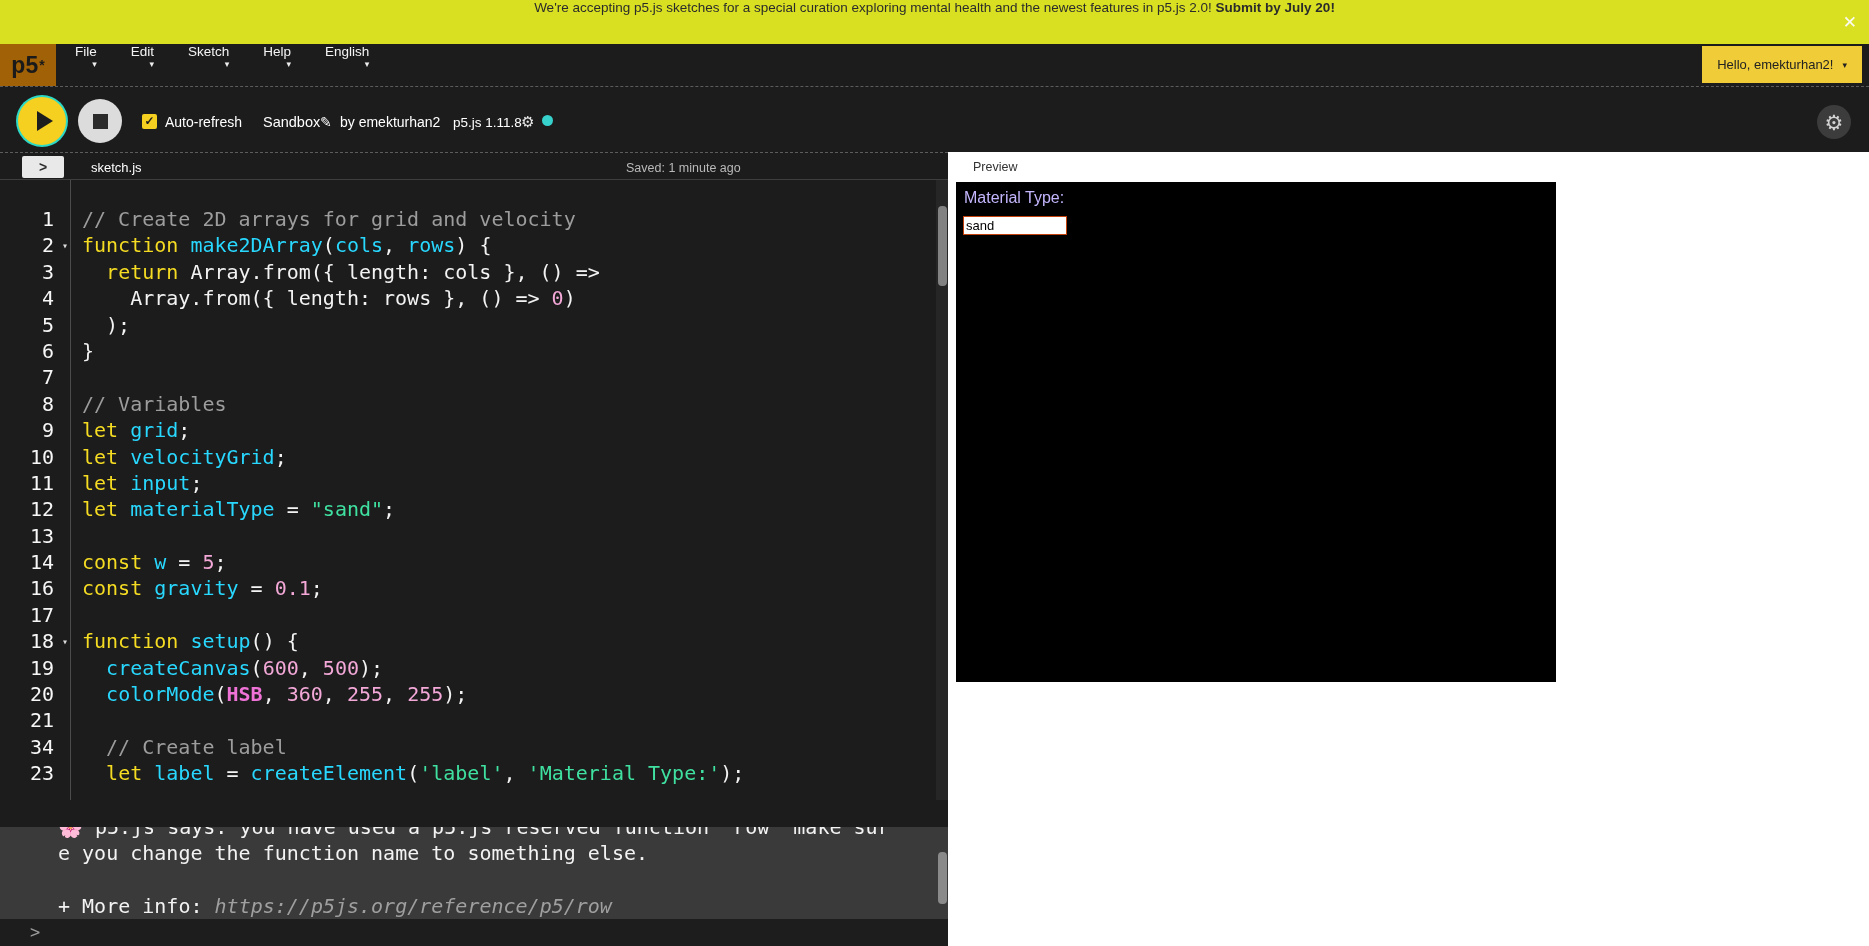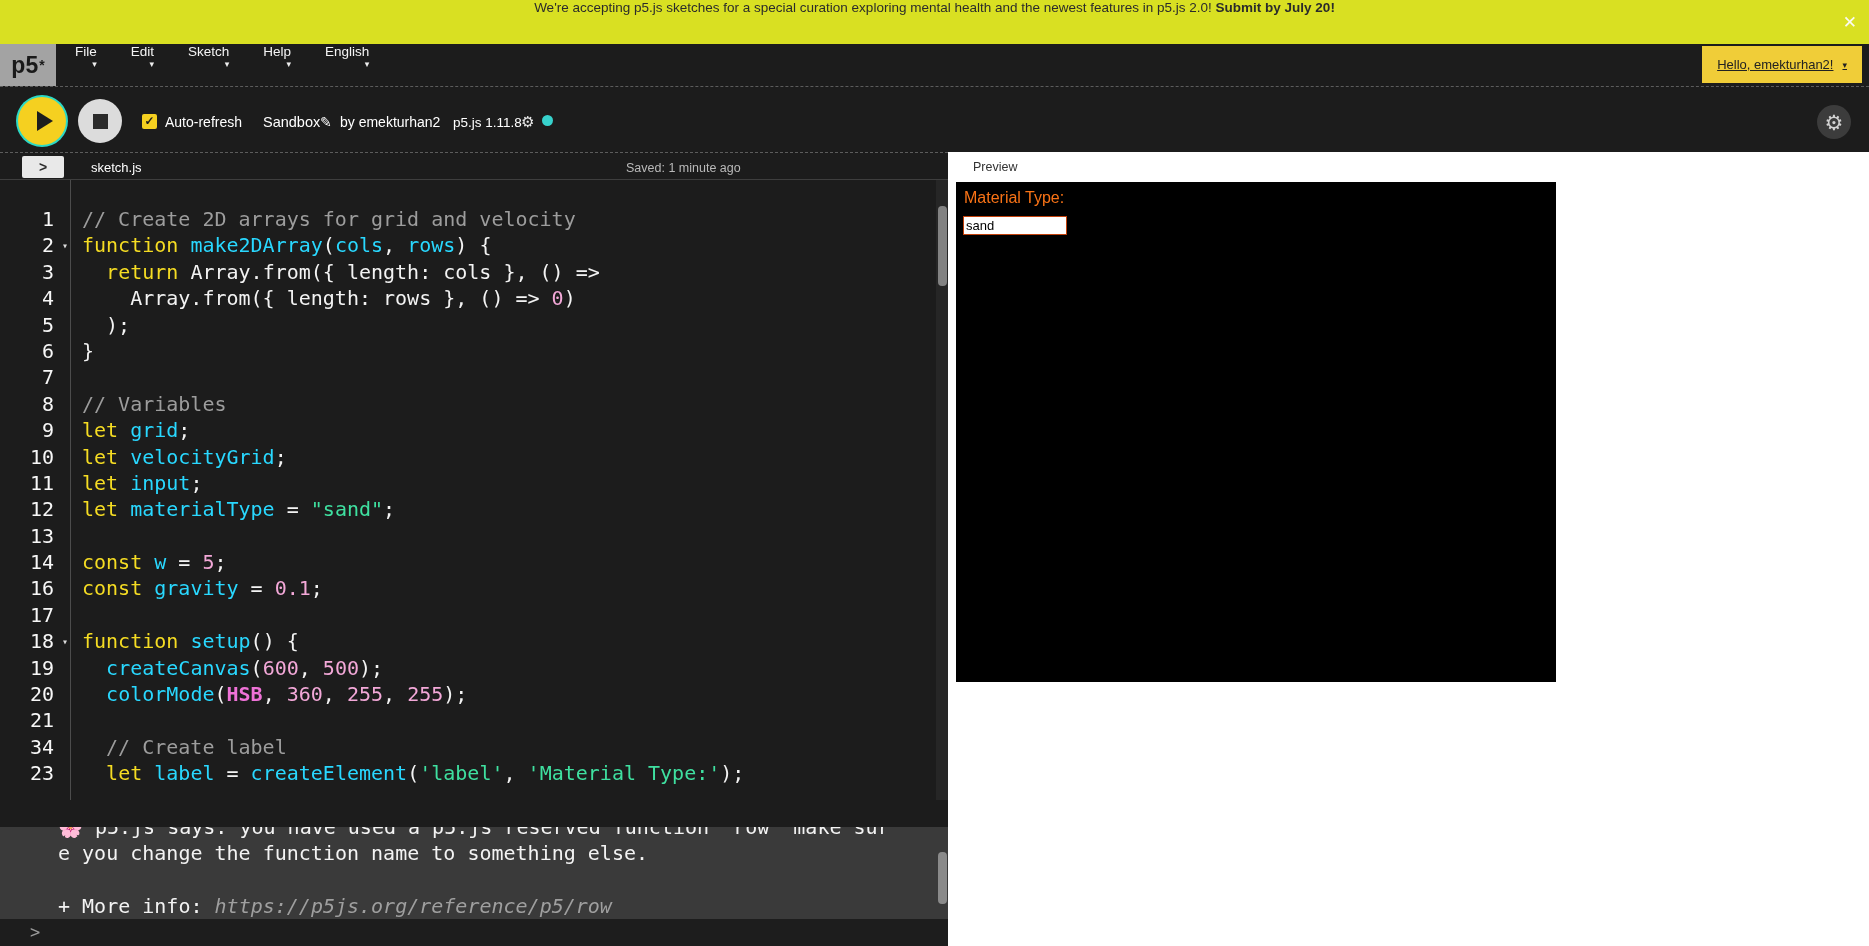--- a/index.html
+++ b/index.html
@@ -9,29 +9,29 @@
   
   .banner { position:absolute; left:0; top:0; width:1869px; height:44px; background:#d9e022;
             display:flex; align-items:flex-start; justify-content:center; }
   .banner-text { font-size:13.5px; color:#2b2b2b; white-space:pre; }
   .banner-text b { font-weight:bold; }
   .banner-close { position:absolute; right:12px; top:50%; transform:translateY(-50%);
                   color:#fafaf2; font-size:17px; line-height:1; cursor:pointer; }
 
   
   .nav { position:absolute; left:0; top:44px; width:1869px; height:42px; background:#1c1c1c; }
-  .logo { position:absolute; left:0; top:0; width:56px; height:42px; background:#a3a3a3;
+  .logo { position:absolute; left:0; top:0; width:56px; height:42px; background:#a16207;
           color:#1a1a1a; font-weight:bold; font-size:23px; display:flex; align-items:center; justify-content:center; }
   .logo sup { font-size:14px; line-height:0; margin-left:1px; }
   .menu-bar { position:absolute; left:58px; top:0; height:42px; display:flex; align-items:center; }
   .menu-item { display:flex; align-items:flex-end; gap:0; color:#f4f4f4; font-size:13.5px;
                padding:0 17px; height:100%; cursor:pointer;flex-direction:column; }
   .menu-item .arr { font-size:9px; color:#eee; }
   .user-btn { position:absolute; right:7px; top:2px; height:37px; background:#f0cd38; color:#222;
-              display:flex; align-items:center; gap:9px; padding:0 15px; font-size:13px; cursor:pointer;text-decoration:underline; }
+              display:flex; align-items:center; gap:9px; padding:0 15px; font-size:13px; cursor:pointer; }
   .user-btn .arr { font-size:9px; }
 
   
   .toolbar { position:absolute; left:0; top:86px; width:1869px; height:66px; background:#1c1c1c;
              border-top:1px dashed #5c5c5c; }
   .play-btn { position:absolute; left:18px; top:10px; width:48px; height:48px; border-radius:50%;
               background:#f5d020; box-shadow:0 0 0 2px #2bd9c6; display:flex; align-items:center; justify-content:center; cursor:pointer; }
   .play-tri { width:0; height:0; border-left:16px solid #1d1d1d; border-top:10px solid transparent;
               border-bottom:10px solid transparent; margin-left:5px; }
   .stop-btn { position:absolute; left:78px; top:12px; width:44px; height:44px; border-radius:50%;
@@ -87,21 +87,21 @@
 
   
   .sb-track { position:absolute; left:936px; top:180px; width:12px; height:620px; background:#262626; }
   .sb-thumb-ed { position:absolute; left:938px; top:206px; width:9px; height:80px; background:#828282; border-radius:4px; cursor:grab; }
   .sb-thumb-co { position:absolute; left:938px; top:852px; width:9px; height:52px; background:#8a8a8a; border-radius:4px; cursor:grab; }
 
   
   .preview-pane { position:absolute; left:948px; top:152px; width:921px; height:794px; background:#ffffff; }
   .preview-title { position:absolute; left:25px; top:8px; color:#333; font-size:12.5px; }
   .sketch-canvas { position:absolute; left:8px; top:30px; width:600px; height:500px; background:#000; }
-  .mt-label { position:absolute; left:8px; top:7px; color:#f97316; font-size:16px; }
+  .mt-label { position:absolute; left:8px; top:7px; color:#c4b5fd; font-size:16px; }
   .mt-input { position:absolute; left:7px; top:34px; width:104px; height:19px; font-size:13px;
               font-family:"Liberation Sans", sans-serif; border:1px solid #c2410c; background:#fff;
               color:#000; padding:0 2px; }
 </style>
 </head>
 <body>
 
 <div class="banner">
   <div class="banner-text"><span>We're accepting p5.js sketches for a special curation exploring mental health and the newest features in p5.js 2.0! </span><b>Submit by July 20!</b></div>
   <div class="banner-close">✕</div>

